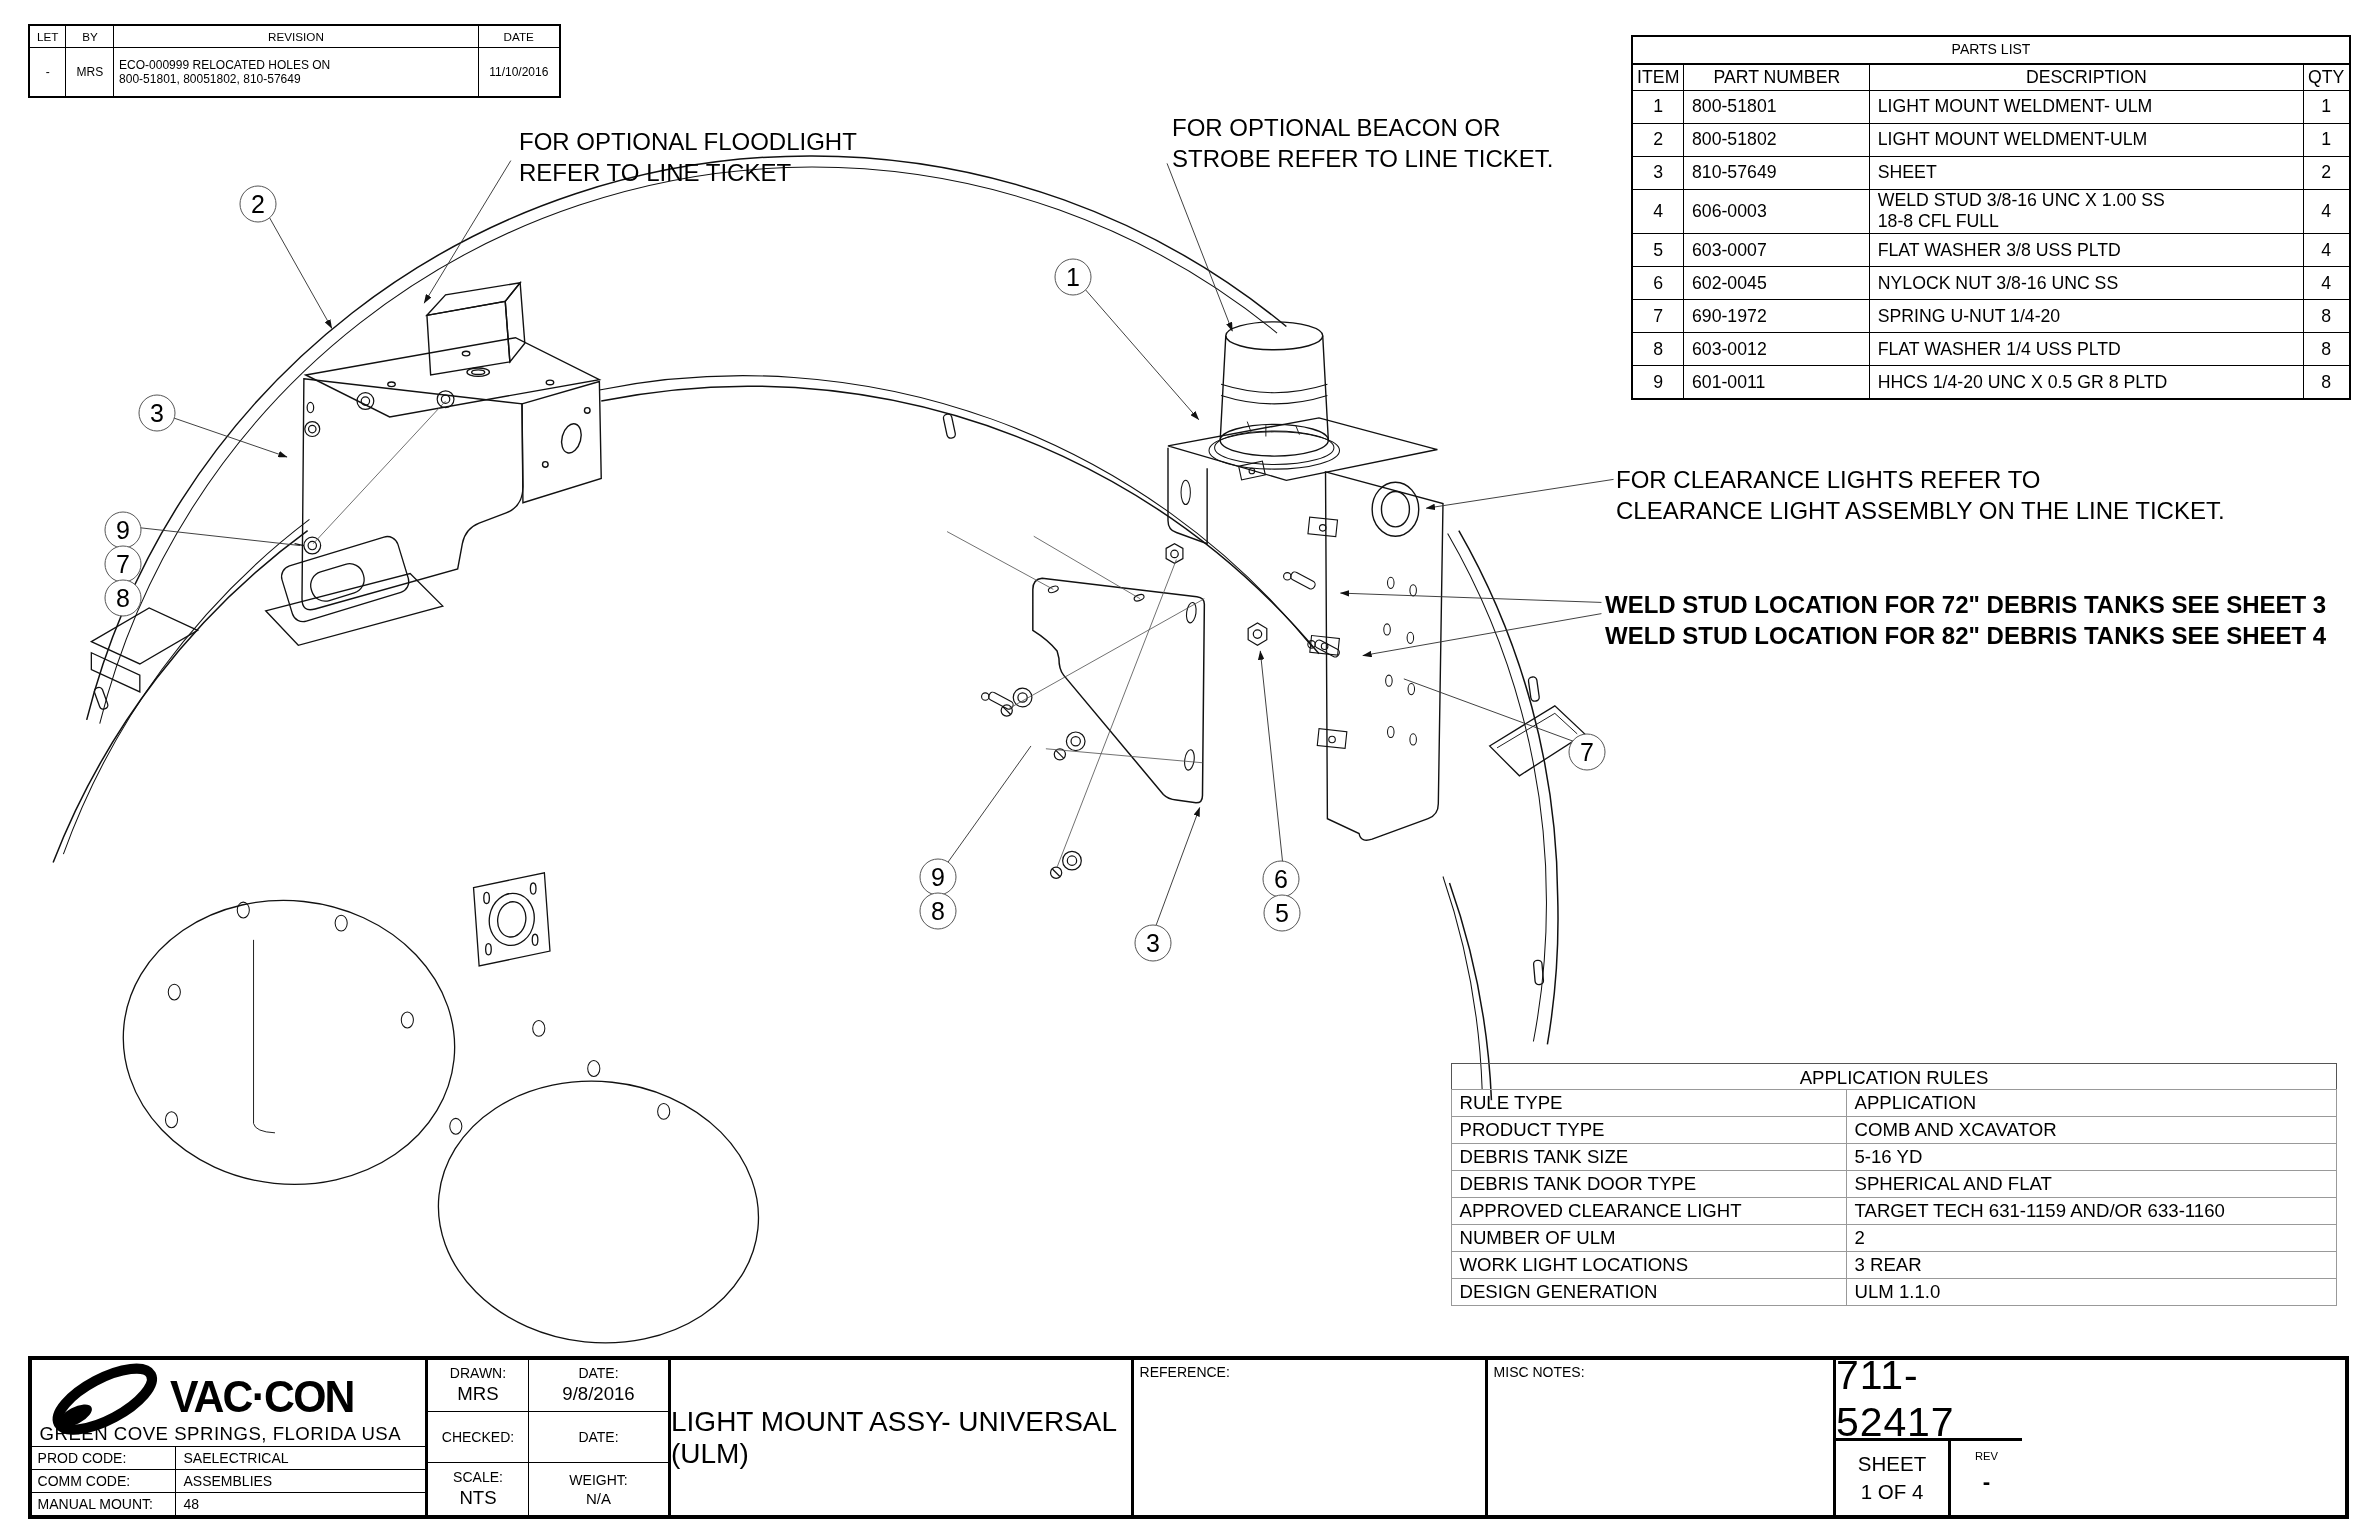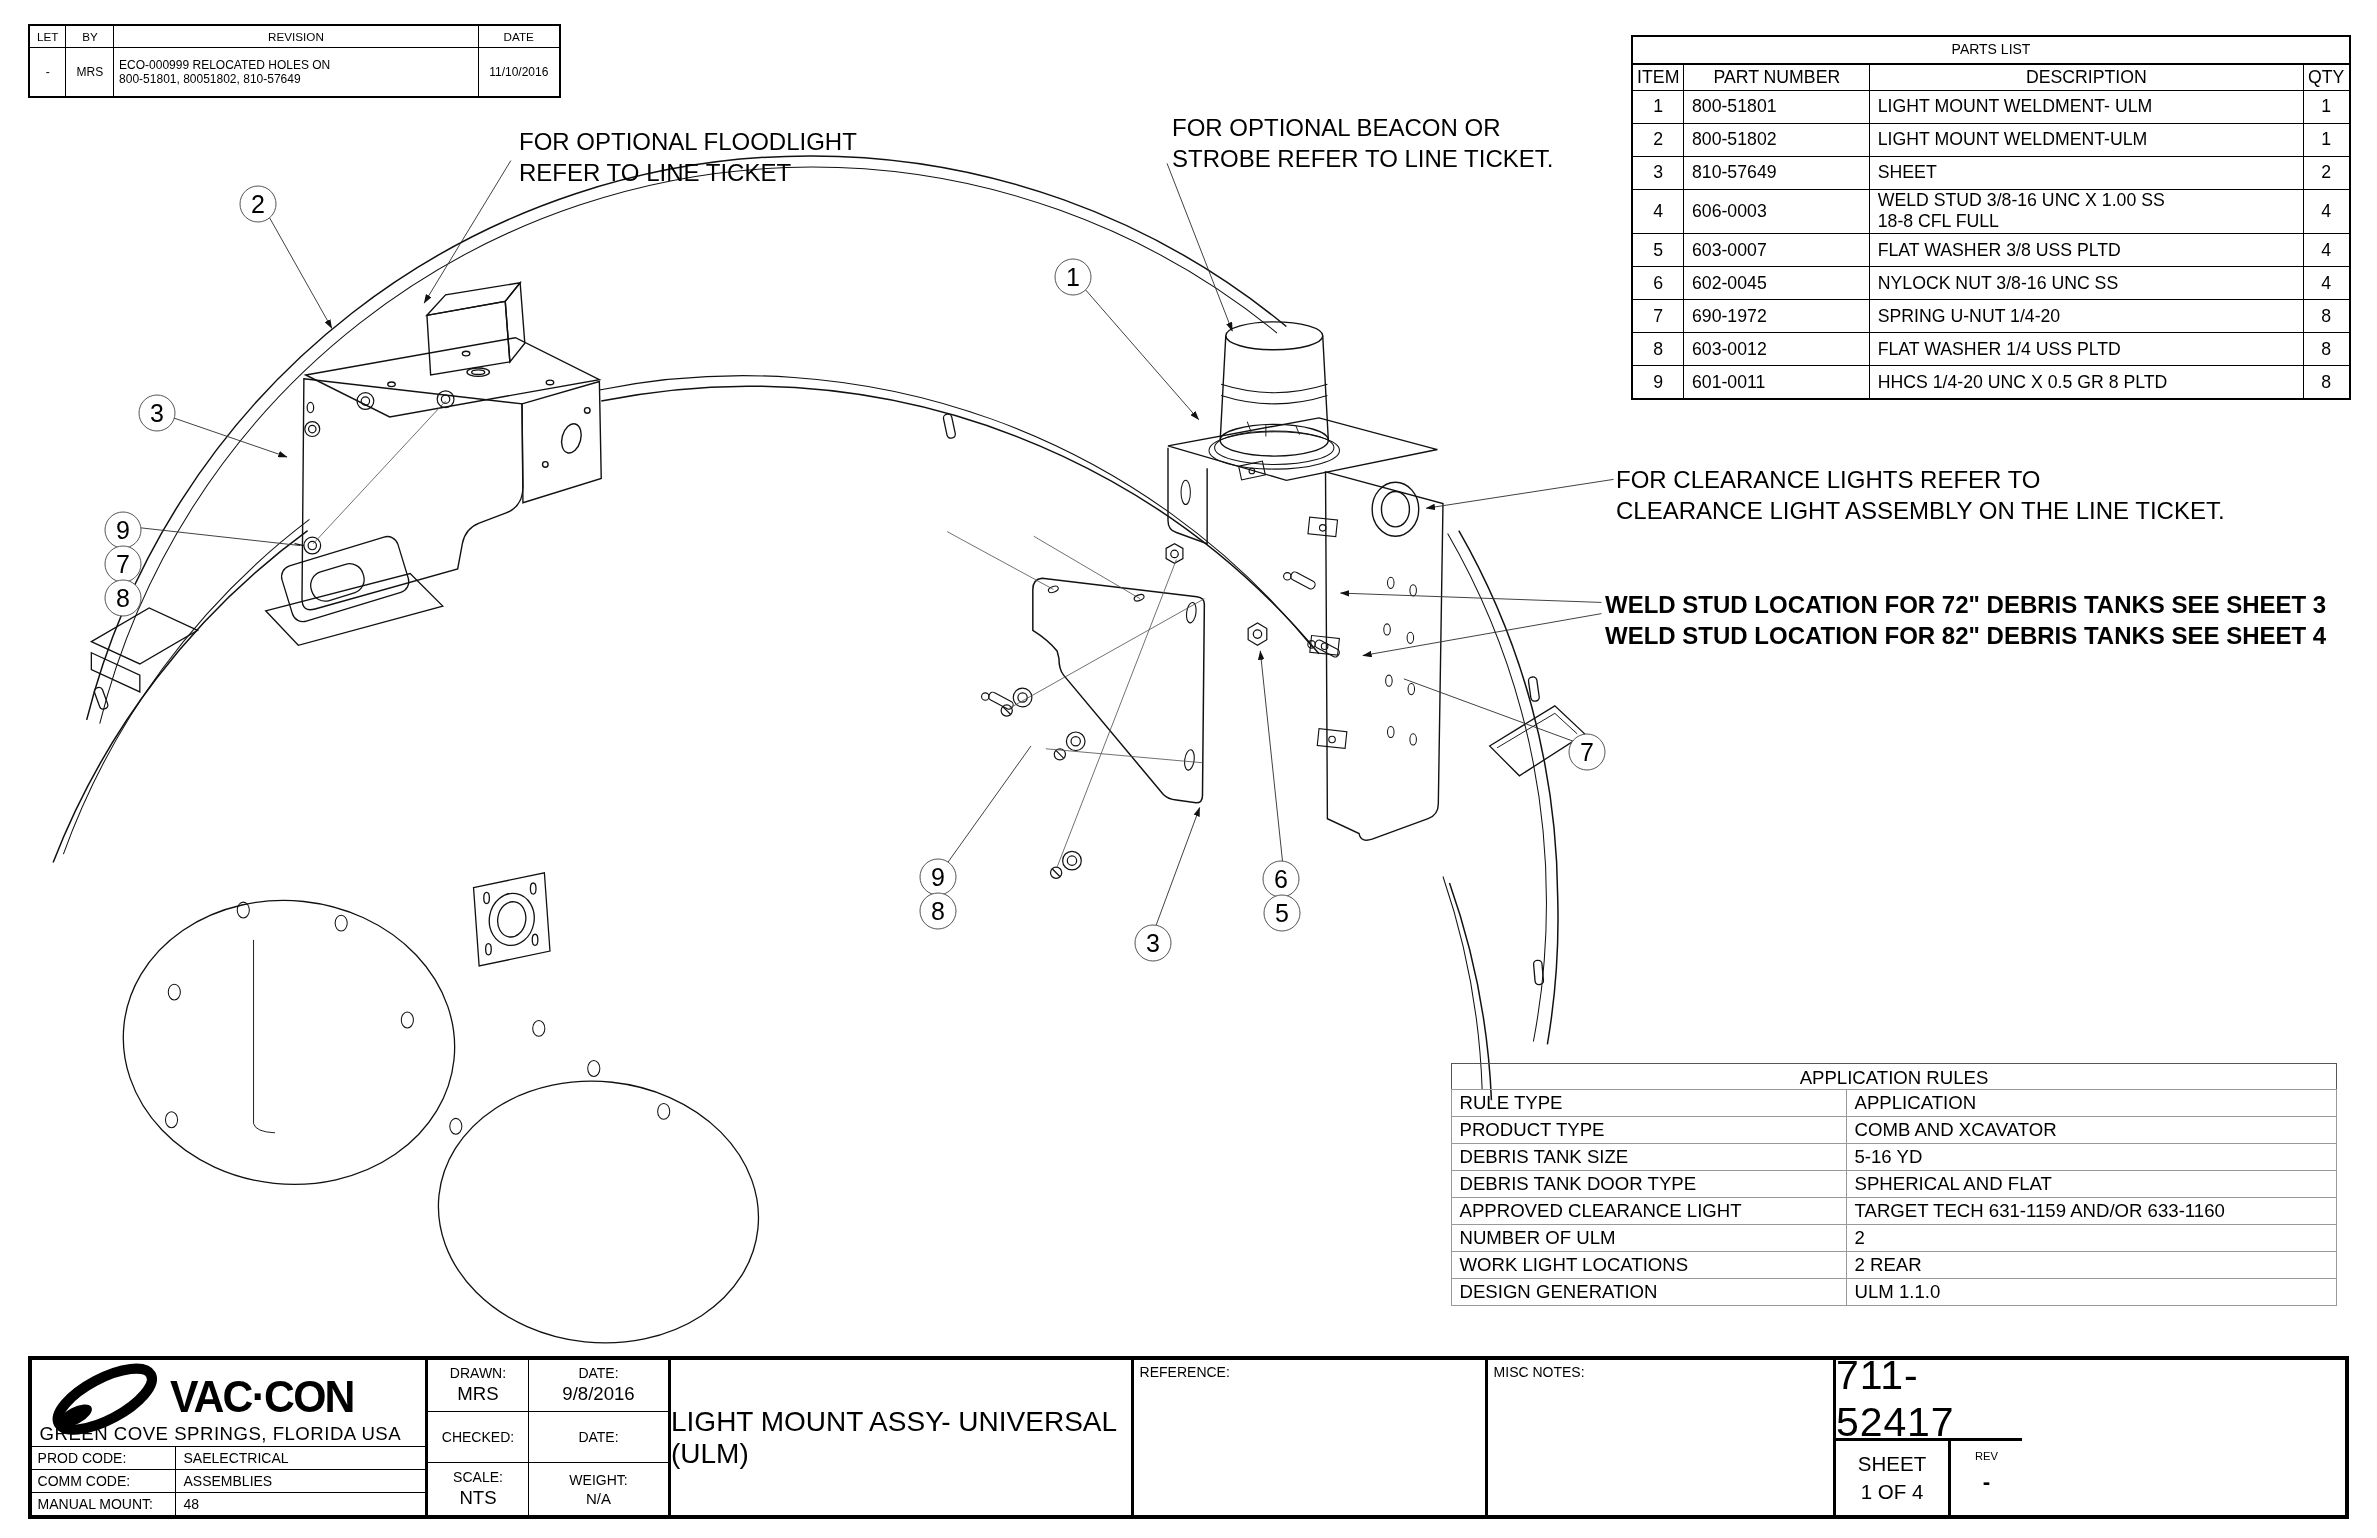--- a/index.html
+++ b/index.html
@@ -431,21 +431,21 @@
         <tr>
           <td>APPROVED CLEARANCE LIGHT</td>
           <td>TARGET TECH 631-1159 AND/OR 633-1160</td>
         </tr>
         <tr>
           <td>NUMBER OF ULM</td>
           <td>2</td>
         </tr>
         <tr>
           <td>WORK LIGHT LOCATIONS</td>
-          <td>2 REAR</td>
+          <td>3 REAR</td>
         </tr>
         <tr>
           <td>DESIGN GENERATION</td>
           <td>ULM 1.1.0</td>
         </tr>
       </tbody>
   </table>
 
   <div id="titleblock">
 

